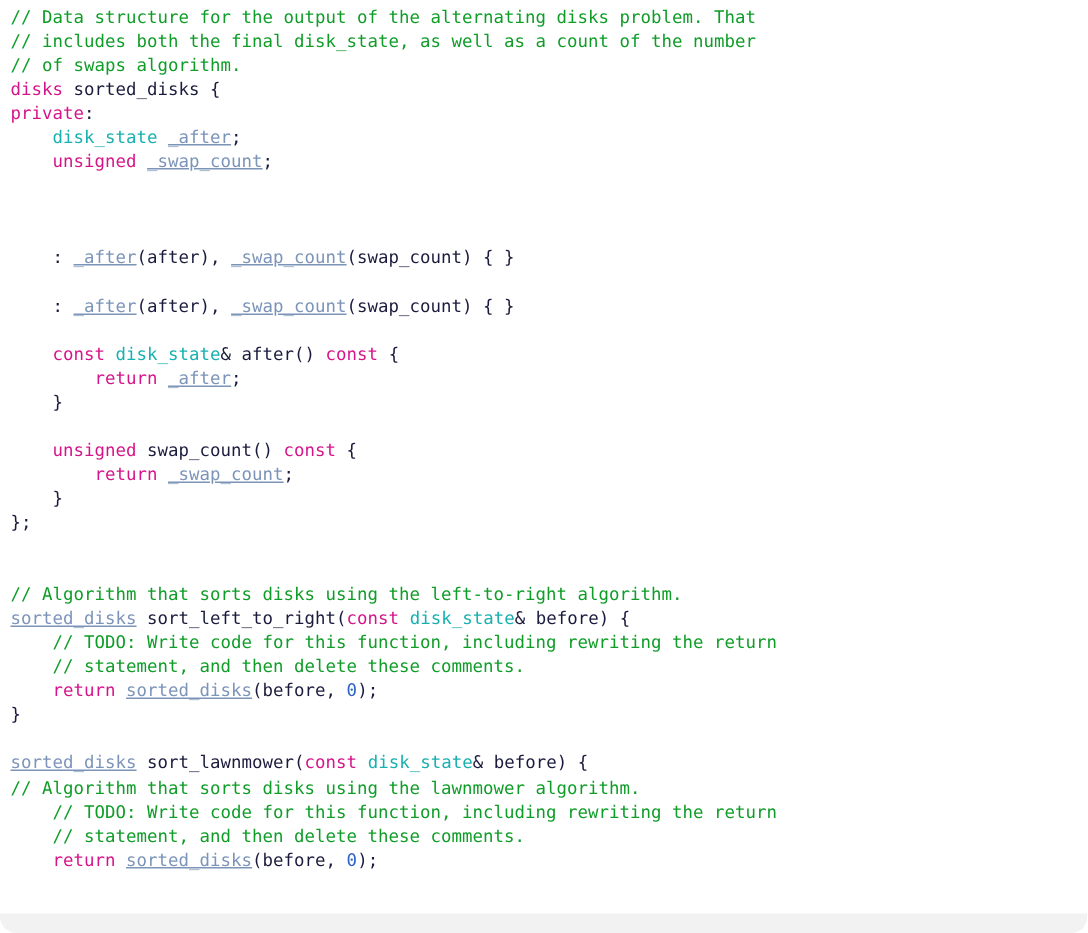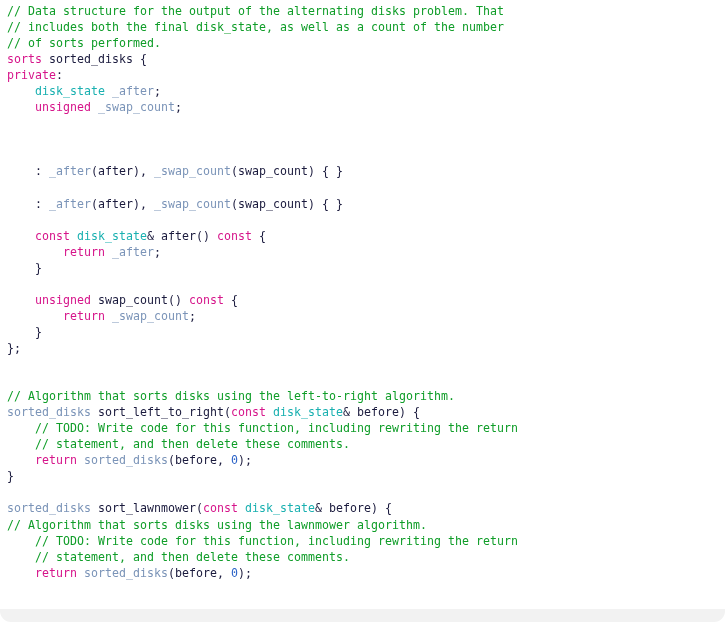--- a/index.html
+++ b/index.html
@@ -42,43 +42,43 @@
     white-space: pre;
     padding-left: 7px;
     box-sizing: border-box;
     color: #1a1a3d;
   }
 
   
   .t-com  { color: #0f9d28; }            
   .t-kw   { color: #d6148a; }            
   .t-type { color: #19b0b0; }            
-  .t-mem  { color: #7b94b8; }            
+  .t-mem  { color: #7b94b8; text-decoration: underline; }            
   .t-num  { color: #2d64c8; }            
   .t-pln  { color: #1a1a3d; }            
   .t-fn   { color: #1a1a3d; }
 
   #bottom-strip {
     position: absolute;
     left: 0;
     bottom: 0;
     width: 725px;
     height: 13px;
     background: #f2f2f2;
   }
 </style>
 </head>
 <body>
 
 <div id="editor">
   <div id="code-area">
       <div class="code-line"><span class="t-com">// Data structure for the output of the alternating disks problem. That</span></div>
       <div class="code-line"><span class="t-com">// includes both the final disk_state, as well as a count of the number</span></div>
-      <div class="code-line"><span class="t-com">// of sorts performed.</span></div>
-      <div class="code-line"><span class="t-kw">sorts</span><span class="t-pln"> </span><span class="t-fn">sorted_disks</span><span class="t-pln"> {</span></div>
+      <div class="code-line"><span class="t-com">// of swaps algorithm.</span></div>
+      <div class="code-line"><span class="t-kw">disks</span><span class="t-pln"> </span><span class="t-fn">sorted_disks</span><span class="t-pln"> {</span></div>
       <div class="code-line"><span class="t-kw">private</span><span class="t-pln">:</span></div>
       <div class="code-line"><span class="t-pln">    </span><span class="t-type">disk_state</span><span class="t-pln"> </span><span class="t-mem">_after</span><span class="t-pln">;</span></div>
       <div class="code-line"><span class="t-pln">    </span><span class="t-kw">unsigned</span><span class="t-pln"> </span><span class="t-mem">_swap_count</span><span class="t-pln">;</span></div>
       <div class="code-line">&nbsp;</div>
       <div class="code-line">&nbsp;</div>
       <div class="code-line">&nbsp;</div>
       <div class="code-line"><span class="t-pln">    : </span><span class="t-mem">_after</span><span class="t-pln">(after), </span><span class="t-mem">_swap_count</span><span class="t-pln">(swap_count) { }</span></div>
       <div class="code-line">&nbsp;</div>
       <div class="code-line"><span class="t-pln">    : </span><span class="t-mem">_after</span><span class="t-pln">(after), </span><span class="t-mem">_swap_count</span><span class="t-pln">(swap_count) { }</span></div>
       <div class="code-line">&nbsp;</div>

